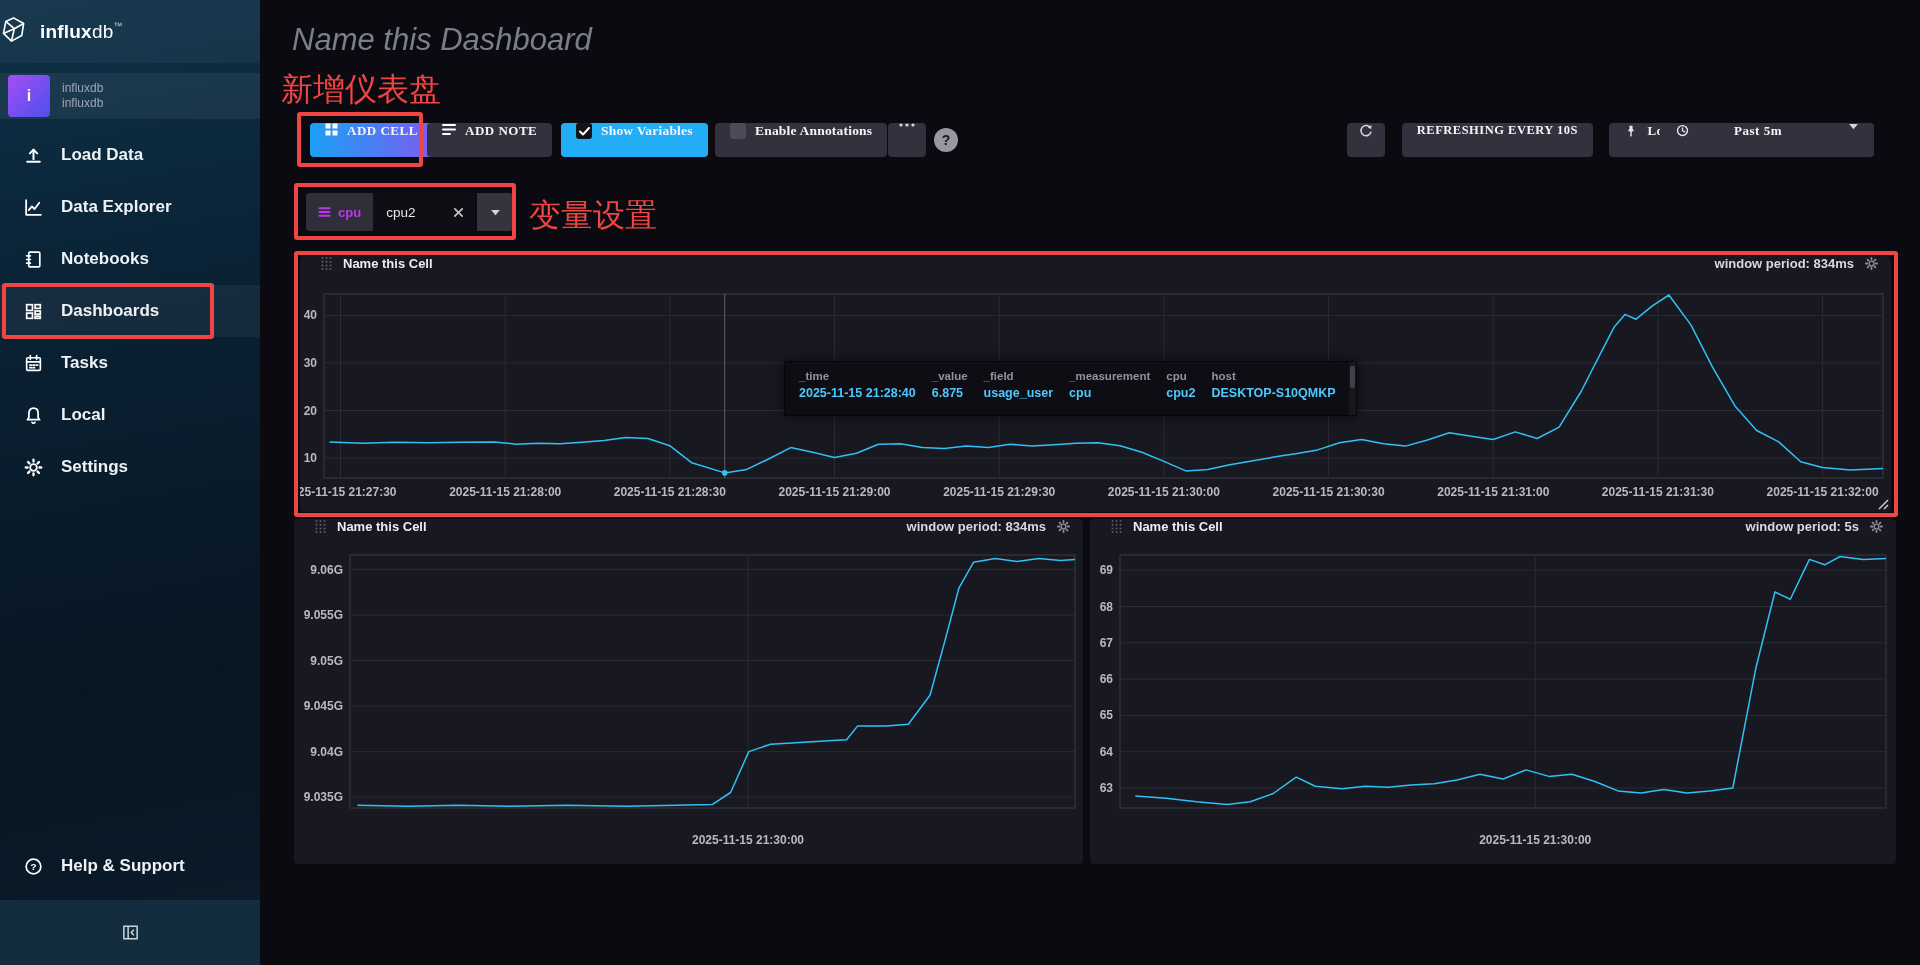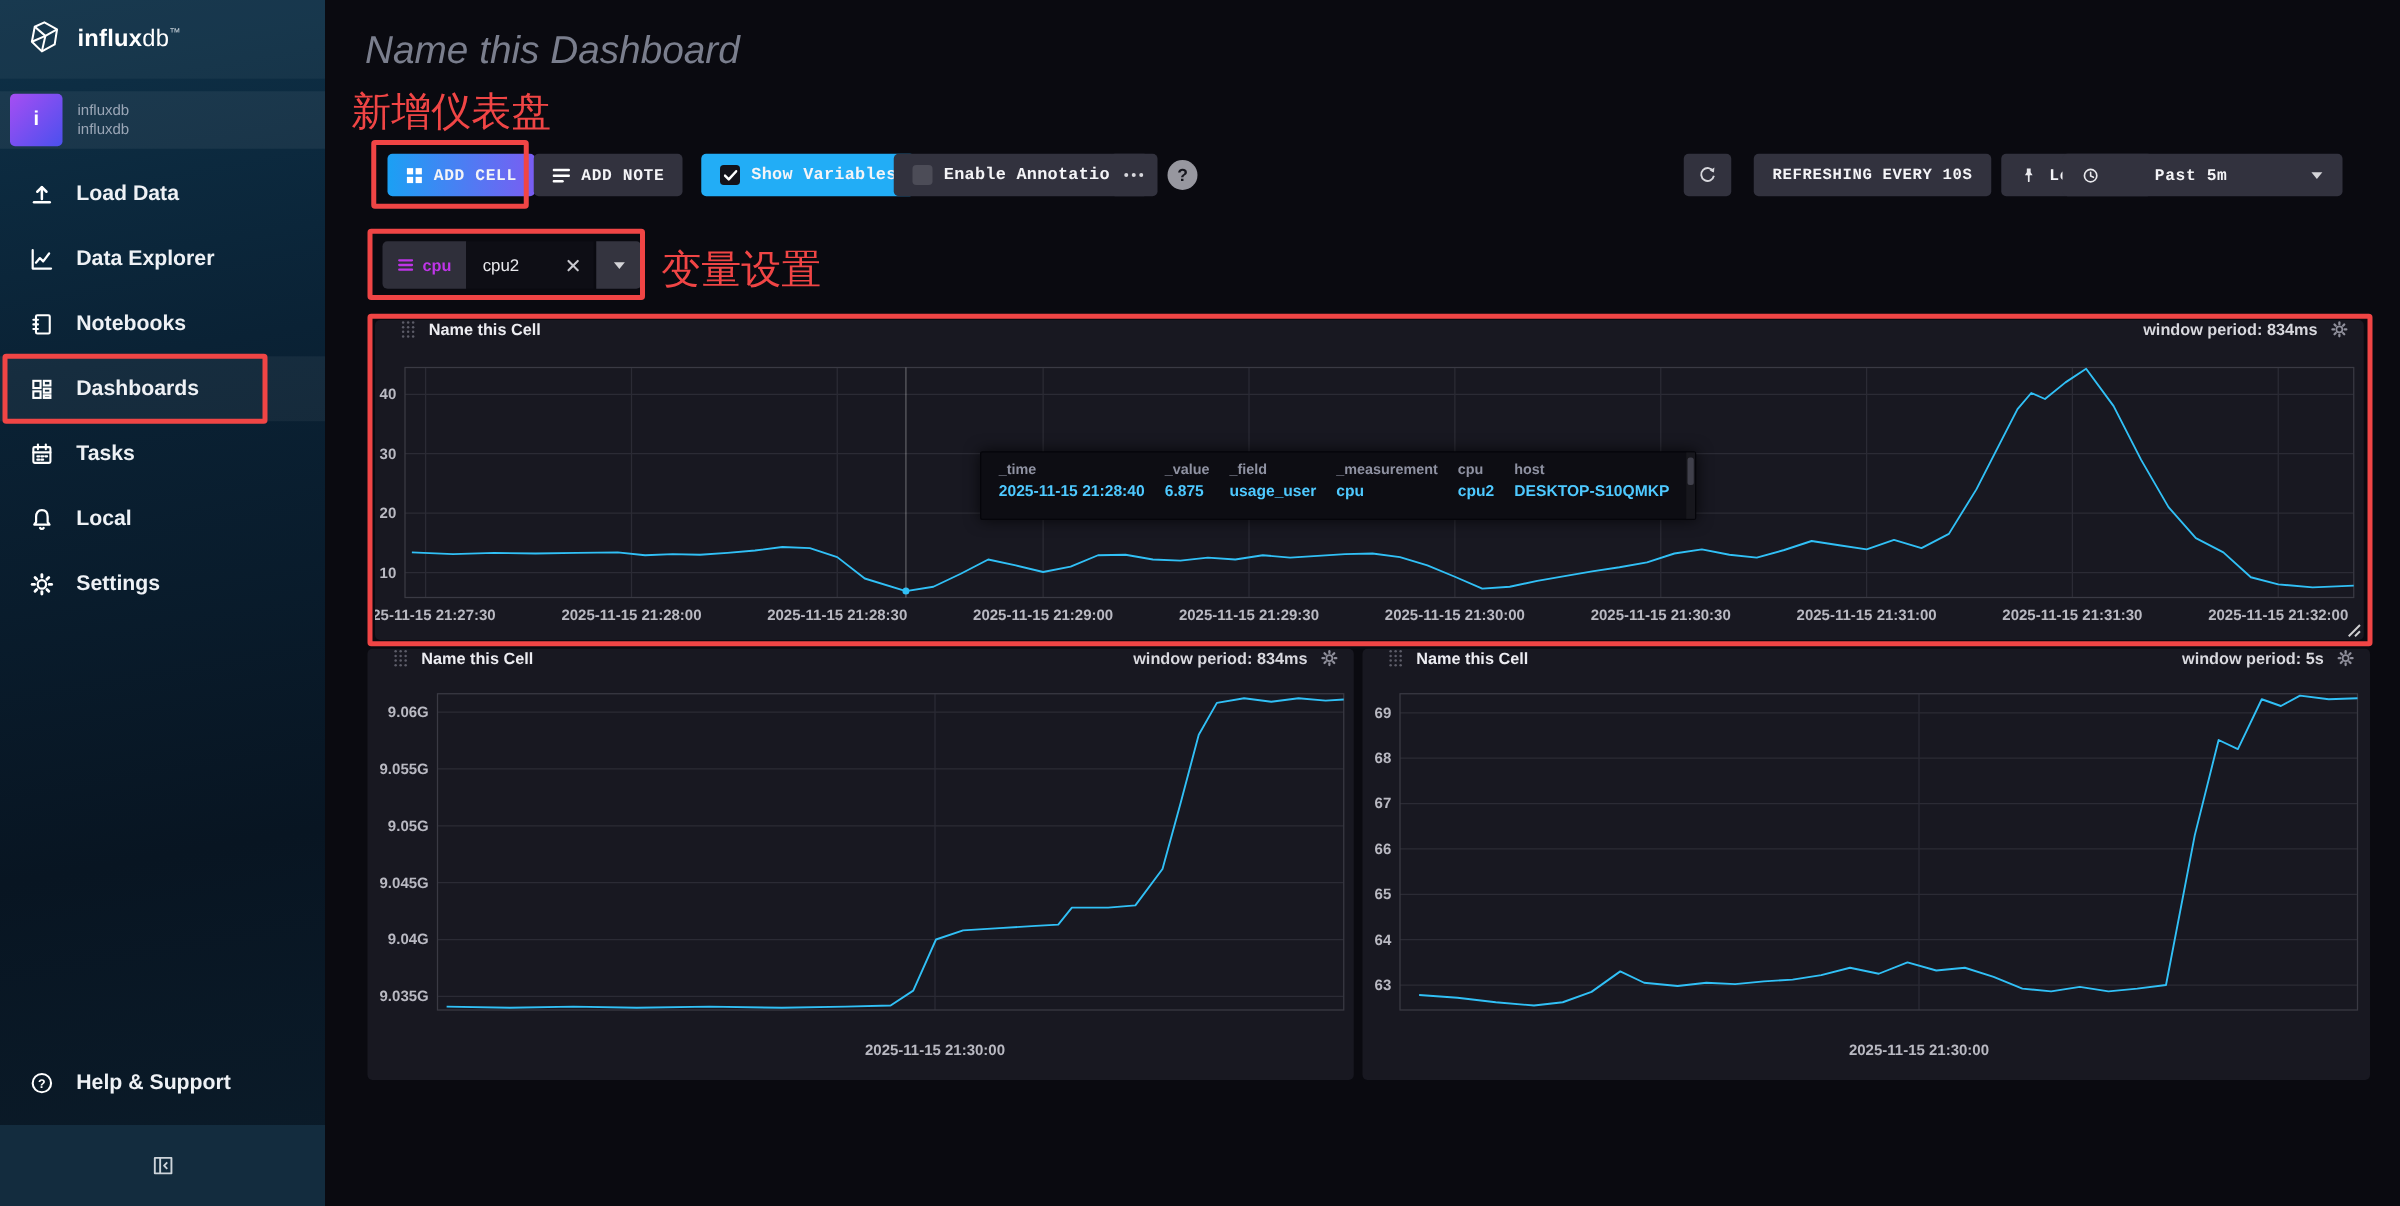--- a/index.html
+++ b/index.html
@@ -4,21 +4,21 @@
 <style>
   * { margin:0; padding:0; box-sizing:border-box; }
   html,body { width:1920px; height:965px; overflow:hidden; background:#0a0a10;
     font-family:"Liberation Sans","DejaVu Sans",sans-serif; }
   #app { position:relative; width:1920px; height:965px; }
 
   
   #sidebar { position:absolute; left:0; top:0; width:260px; height:965px;
     background:linear-gradient(170deg,#0e3148 0%,#0a2235 30%,#081522 70%,#0b1c2a 100%); z-index:3;}
   .logo-row { position:absolute; left:0; top:0; width:260px; height:63px;
-    background:rgba(255,255,255,0.045); display:flex; align-items:center; padding-left:22px; gap:13px; cursor:pointer;}
+    background:rgba(255,255,255,0.045); display:flex; align-items:center; gap:13px; cursor:pointer;}
   .logo-text { color:#fff; font-size:19px; letter-spacing:.2px;}
   .logo-text b { font-weight:800;}
   .logo-text .tm { font-size:9px; vertical-align:top; color:#c9d2da;}
   .org-row { position:absolute; left:0; top:73px; width:260px; height:46px;
     background:rgba(255,255,255,0.06); display:flex; align-items:center; padding-left:8px; gap:12px; cursor:pointer;}
   .avatar { width:42px; height:42px; border-radius:4px; background:linear-gradient(135deg,#a64ef3,#4b50ee);
     color:#fff; font-weight:700; font-size:16px; display:flex; align-items:center; justify-content:center;}
   .org-lines { color:#9aa6b6; font-size:12px; line-height:15px;}
   .nav-item { position:absolute; left:0; width:260px; height:52px; display:flex; align-items:center;
     padding-left:22px; gap:17px; color:#eef1f5; font-size:17px; font-weight:700; cursor:pointer;}
@@ -31,23 +31,23 @@
 
   
   #main { position:absolute; left:260px; top:0; width:1660px; height:965px;}
   #dash-title { position:absolute; left:32px; top:22px; font-size:31px; font-style:italic;
     color:#7a7e8d; font-weight:400; cursor:text;}
   .zh { color:#f04545; font-weight:500; z-index:7;}
   #zh-add { position:absolute; left:21px; top:68px; font-size:32px;}
   #zh-var { position:absolute; left:269px; top:194px; font-size:32px;}
 
   .btn { position:absolute; top:123px; height:34px; border:none; border-radius:4px; display:flex;
-    align-items:center; padding:0 15px; gap:9px; font-weight:700; font-size:13px; letter-spacing:.5px;
+    align-items:flex-start; padding:0 15px; gap:9px; font-weight:700; font-size:13px; letter-spacing:.5px;
     color:#f4f4f7; background:#32323e; cursor:pointer; white-space:nowrap;
-    font-family:Liberation Mono, monospace;}
+    font-family:Liberation Serif, serif;}
   #btn-add-cell { left:50px; background:linear-gradient(90deg,#1ba0f4,#7a5df2);}
   #btn-add-note { left:167px;}
   #btn-show-vars { left:301px; background:#22adf6; letter-spacing:.2px; font-size:13.5px;}
   #btn-annotations { left:455px; letter-spacing:.2px; font-size:13.5px;}
   #btn-more { left:628px; width:38px; justify-content:center; padding:0;}
   #help-circle { position:absolute; left:674px; top:128px; width:24px; height:24px; border-radius:50%;
     background:#97979f; color:#16161d; font-weight:800; font-size:14px; display:flex; align-items:center;
     justify-content:center; cursor:pointer;}
   #btn-refresh { right:535px; left:auto; width:38px; justify-content:center; padding:0;}
   #btn-refreshing { right:327px; left:auto; font-size:12.5px;}

